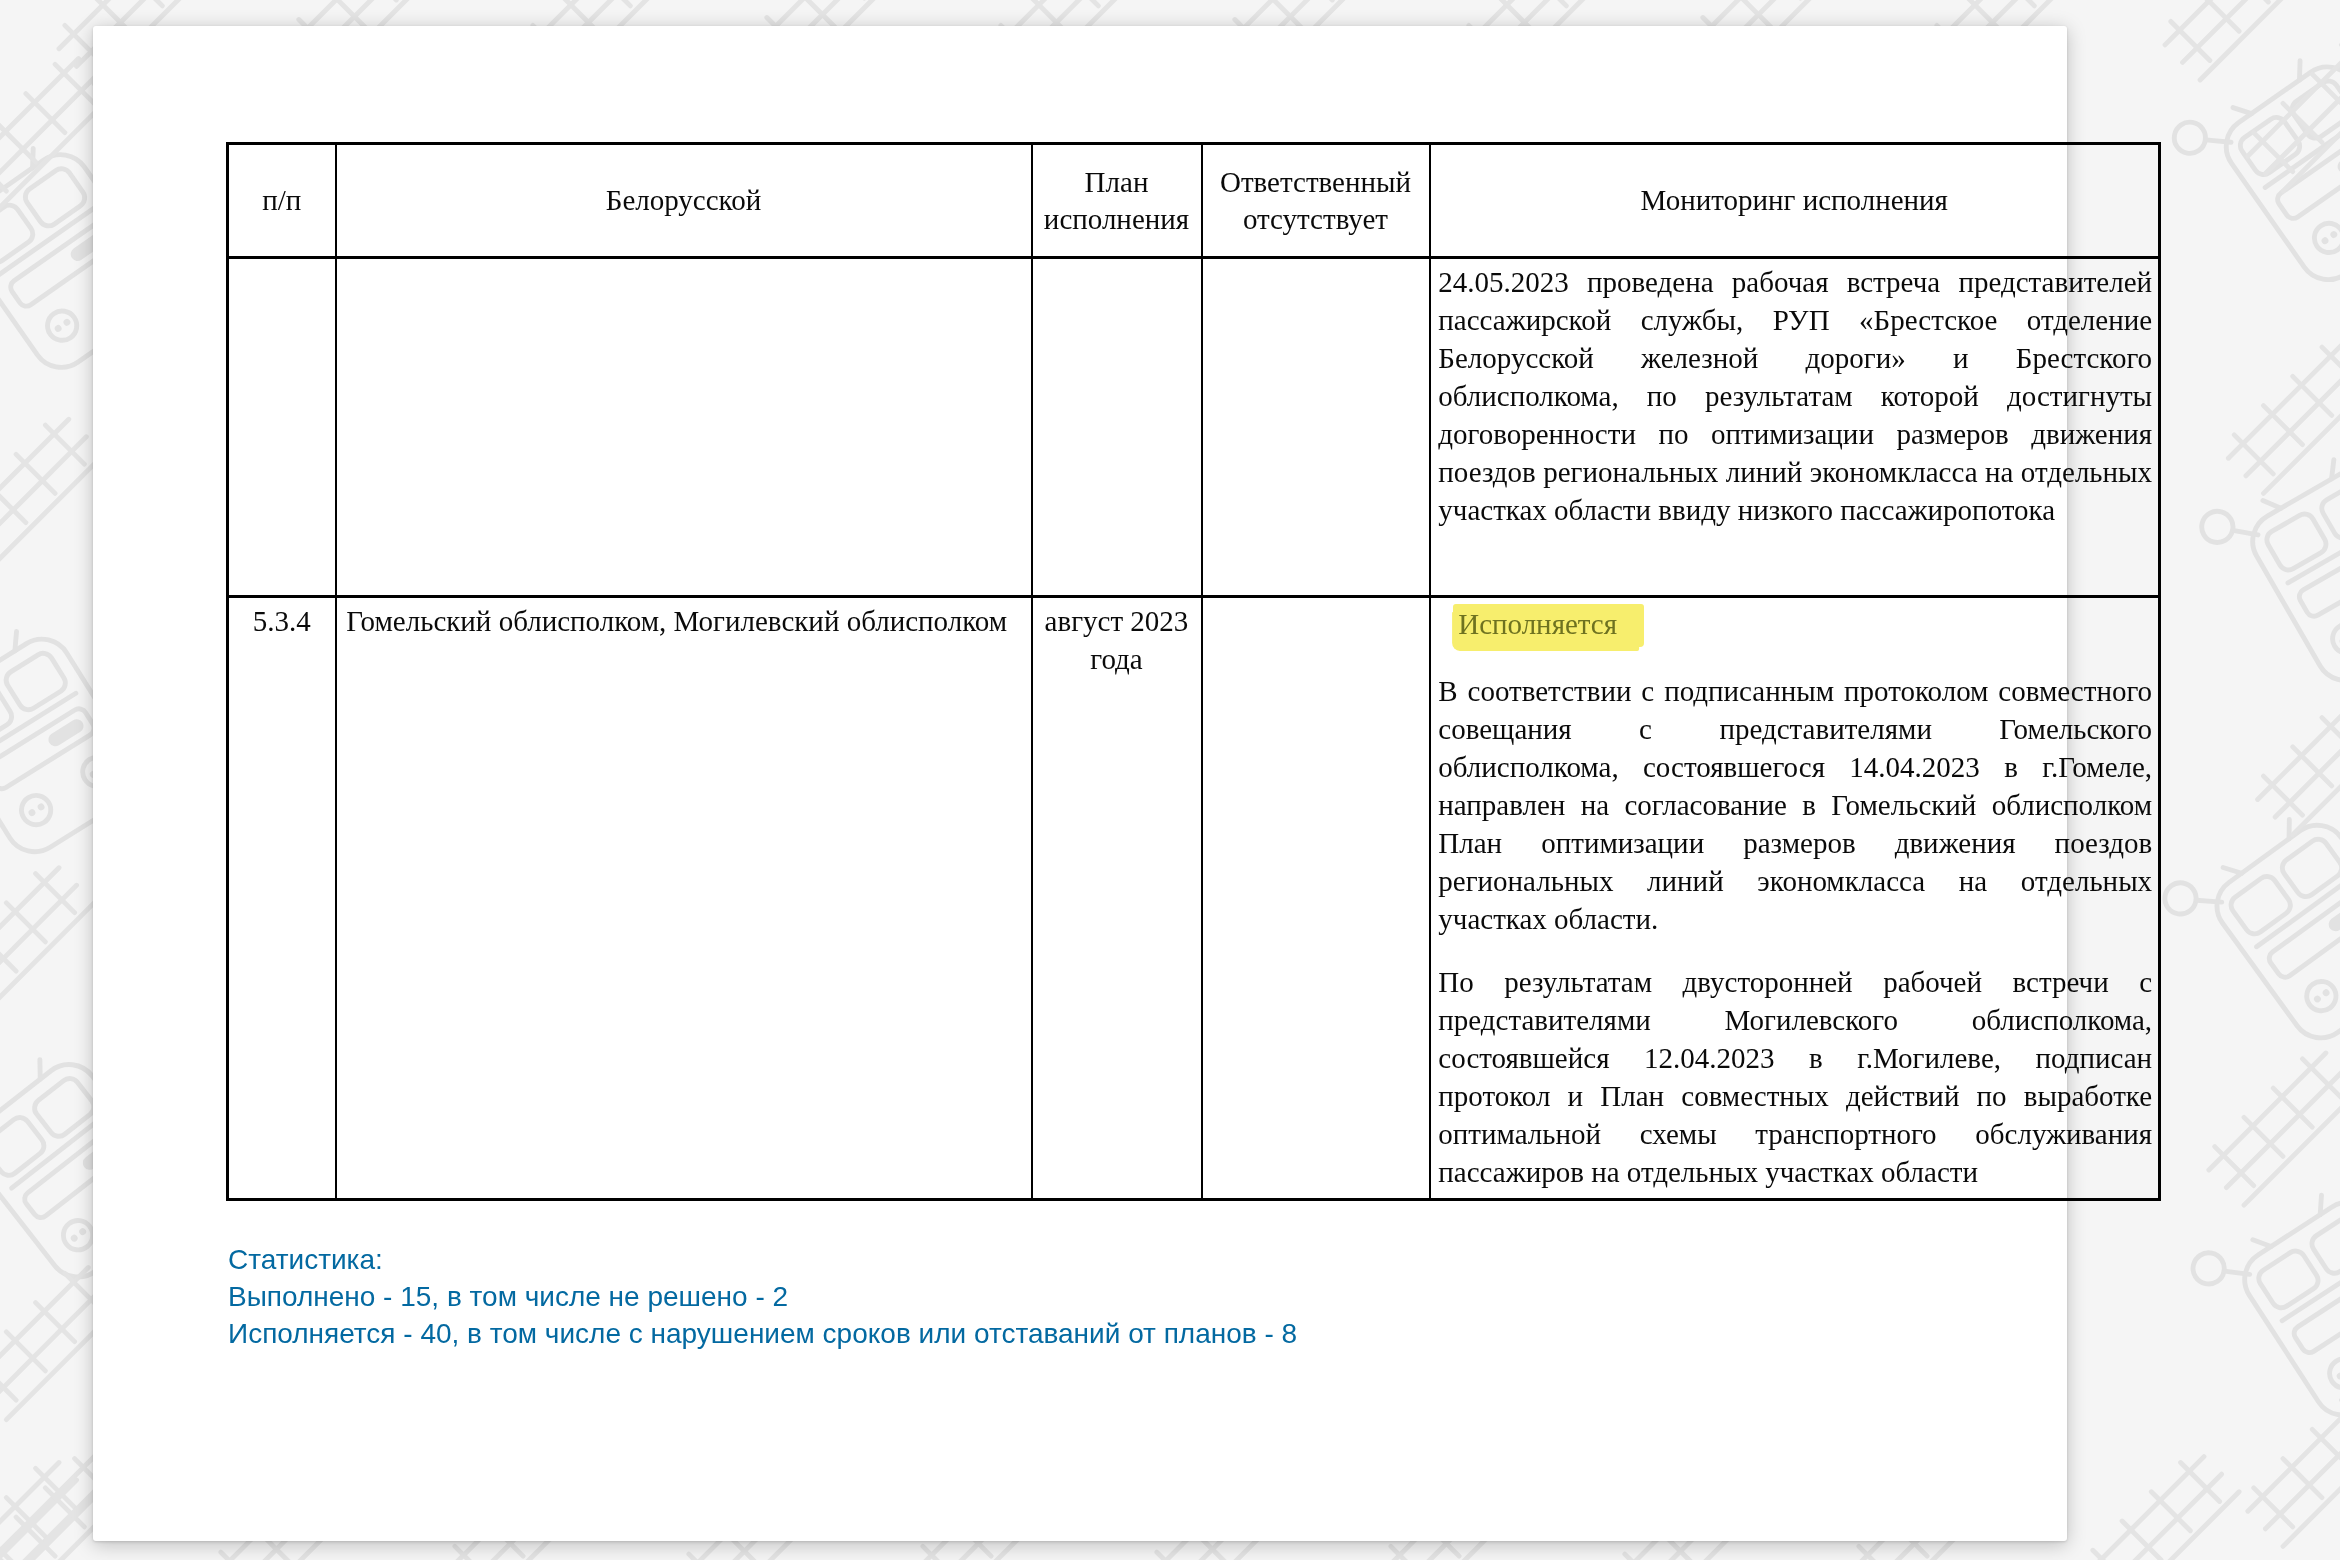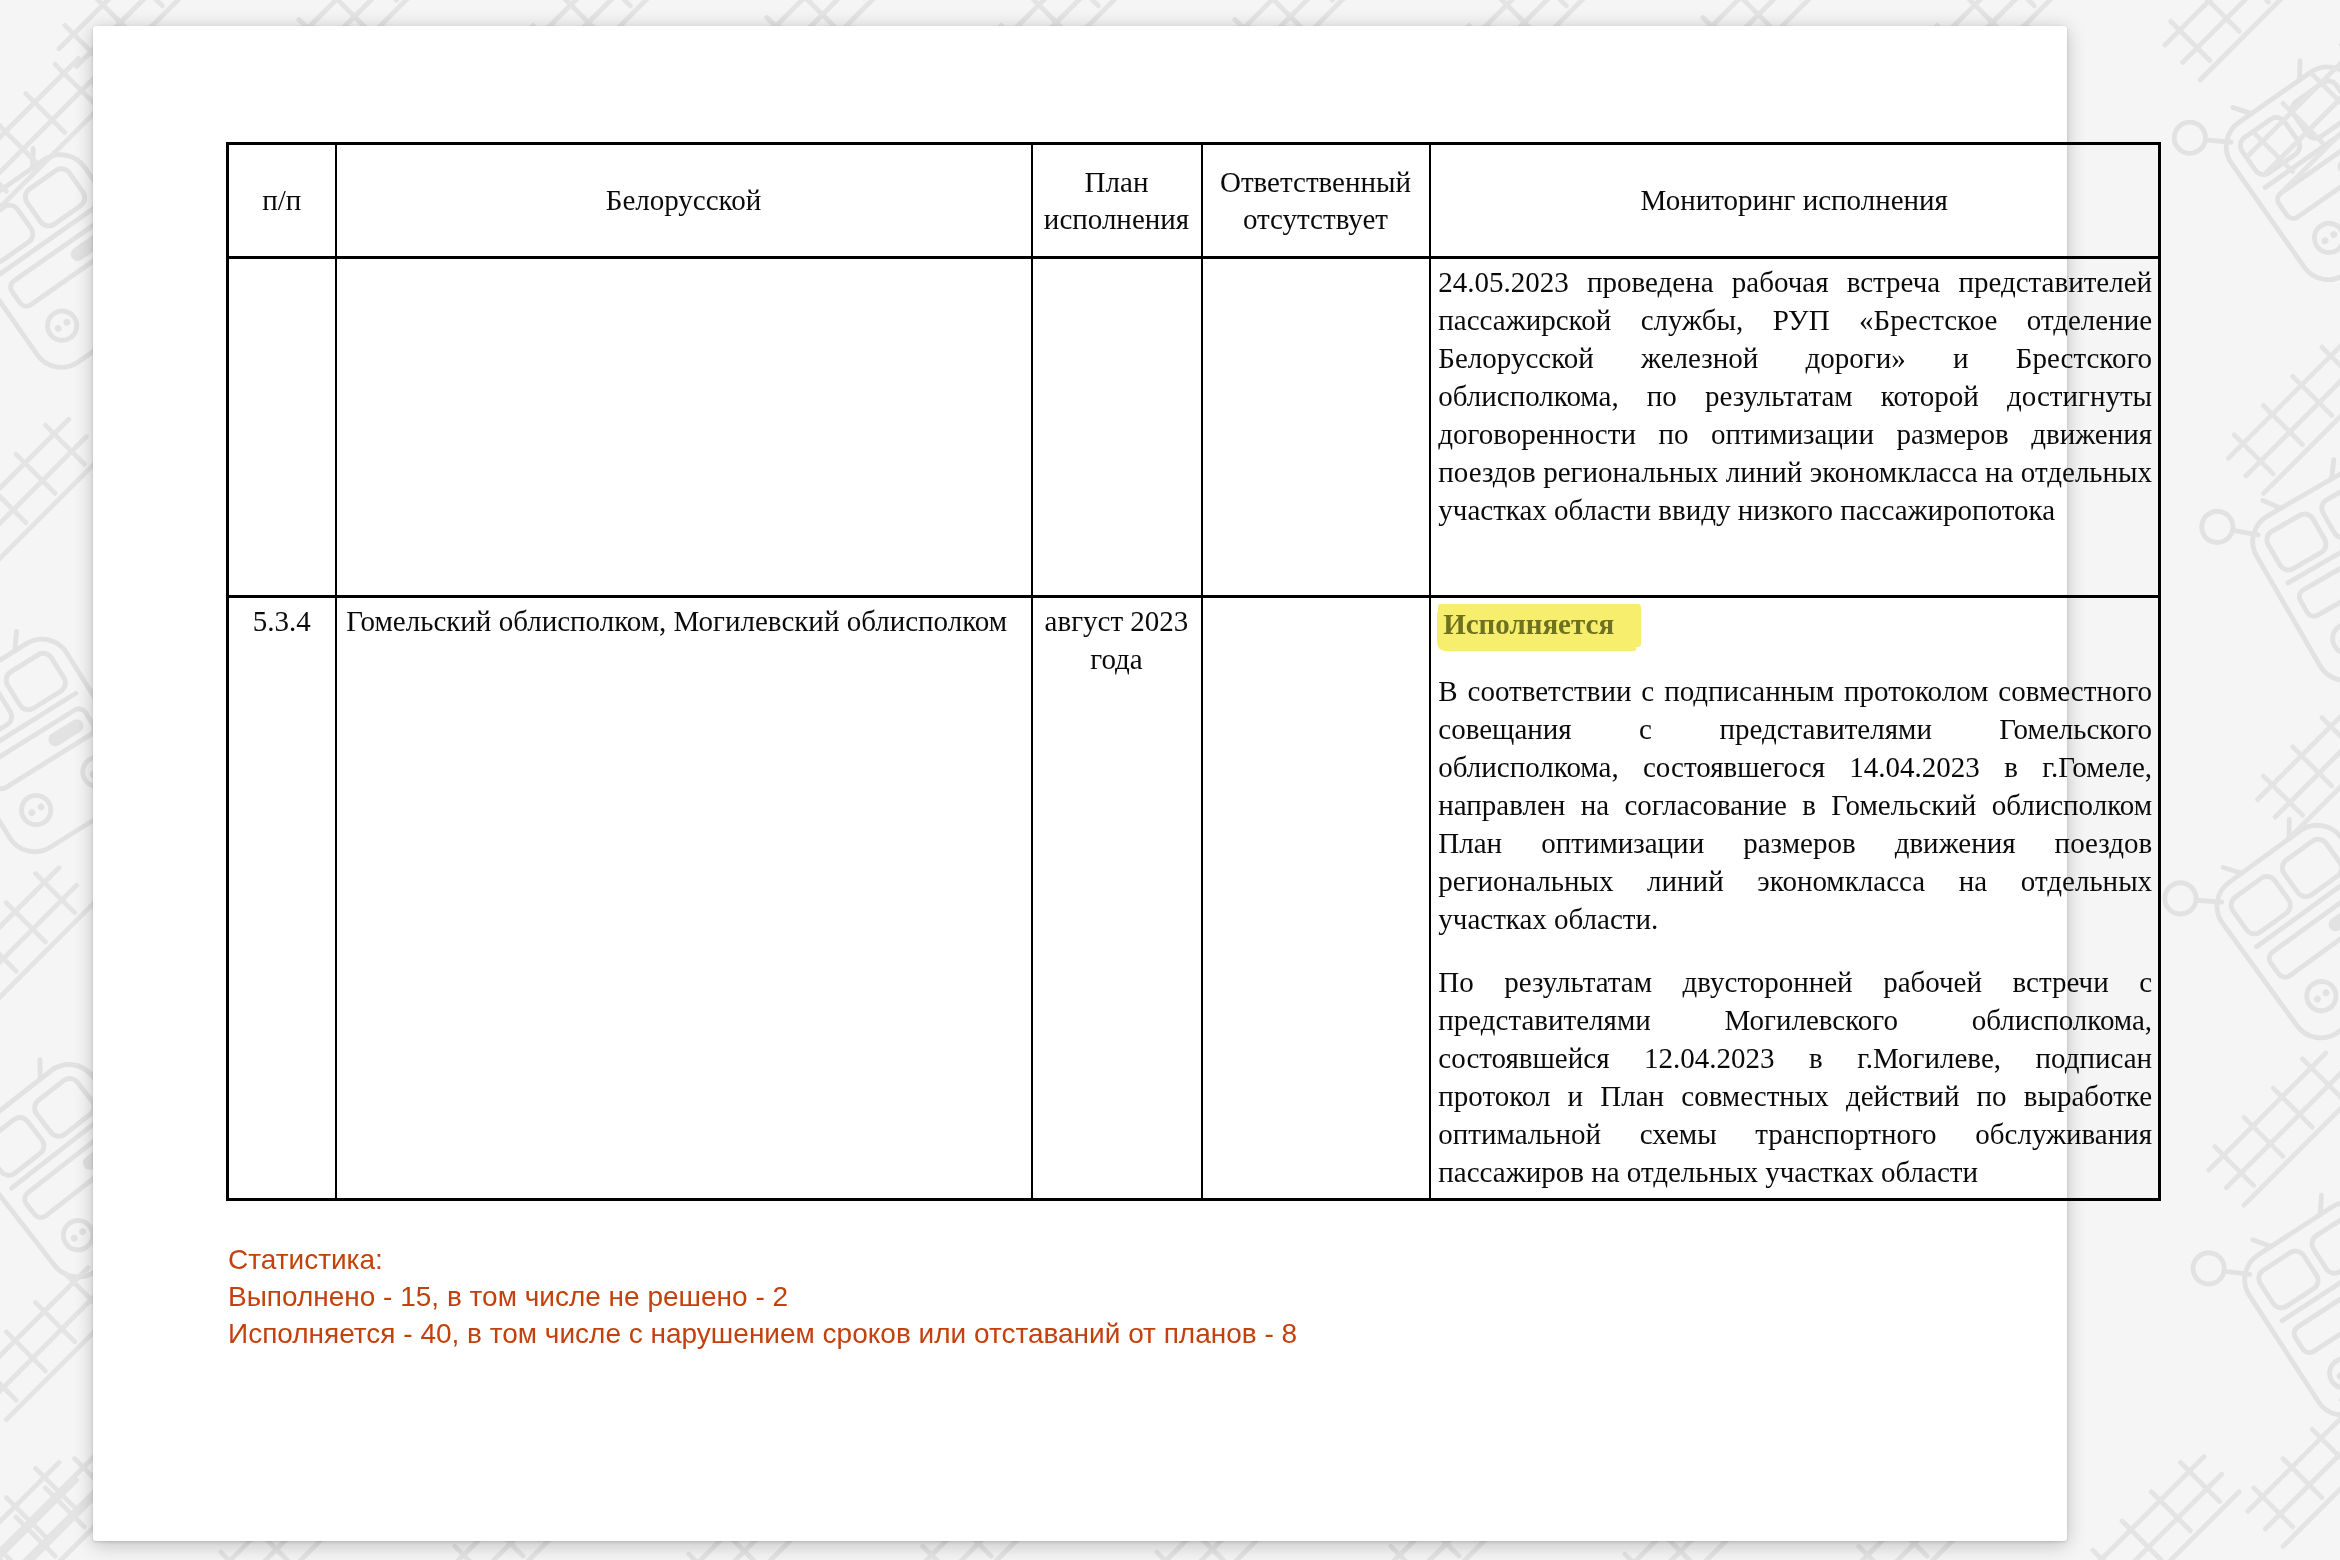--- a/index.html
+++ b/index.html
@@ -39,30 +39,31 @@
 
   td.c-num{text-align:center;padding:3.9px 2px;}
   td.c-name{text-align:justify;padding:3.9px 15.6px 3.9px 9.8px;}
   td.c-term{text-align:center;padding:3.9px 3.9px;}
   td.c-exec{padding:3.9px 5.9px;}
   td.c-mon{padding:3.9px 5.9px 3.9px 7.8px;}
   td.c-mon p{text-align:justify;margin:0;}
   tr.r-main td.c-mon p{margin-top:25px;}
   .status-line{margin:2px 0 0 0;}
   .status-badge{
-    display:inline-block;font-weight:bold;color:var(--status-text);
+    display:inline-block;font-weight:normal;color:var(--status-text);
     background:var(--status-highlight);
     padding:1px 27px 3.9px 4.9px;border-radius:2.9px 2.9px 3.9px 9.8px;
     box-shadow:-2.9px 5.9px 0 -2px var(--status-highlight);
+    margin-left:15px;
   }
 
   .stats{
     position:absolute;left:135px;top:1215px;
     font-family:"Liberation Sans","DejaVu Sans",sans-serif;
-    font-size:28px;line-height:37px;color:#c2410c;
+    font-size:28px;line-height:37px;color:#0369a1;
   }
 </style>
 </head>
 <body>
 
 <svg class="bg-pattern" xmlns="http://www.w3.org/2000/svg" viewBox="0 0 2400 1600" width="2341" height="1560">
   <defs>
     <g id="doodle-train" fill="none" stroke="#e2e2e2" stroke-width="5" stroke-linecap="round" stroke-linejoin="round">
       <rect x="0" y="28" width="150" height="190" rx="30"></rect>
       <path d="M14 98 h122"></path>

